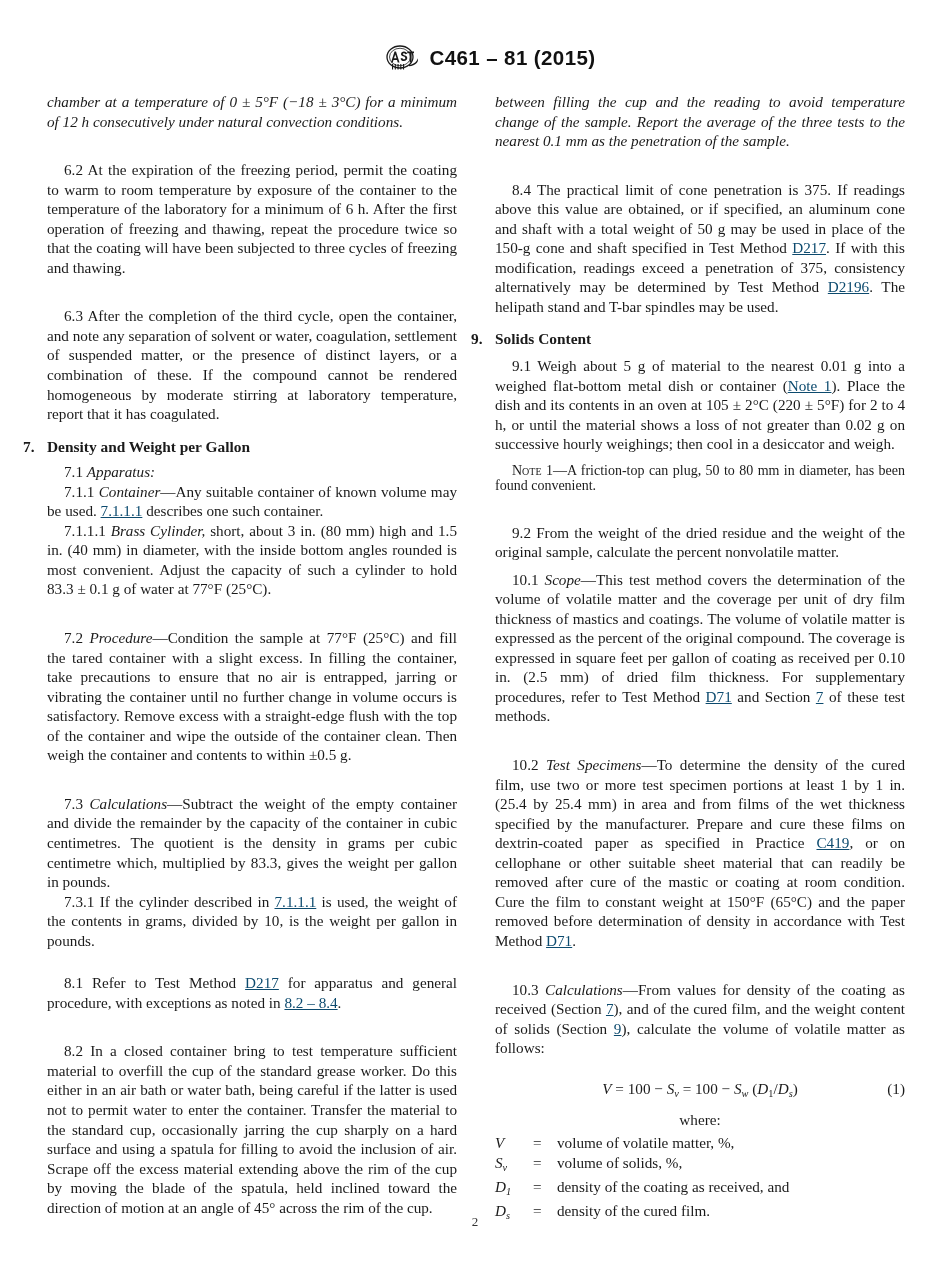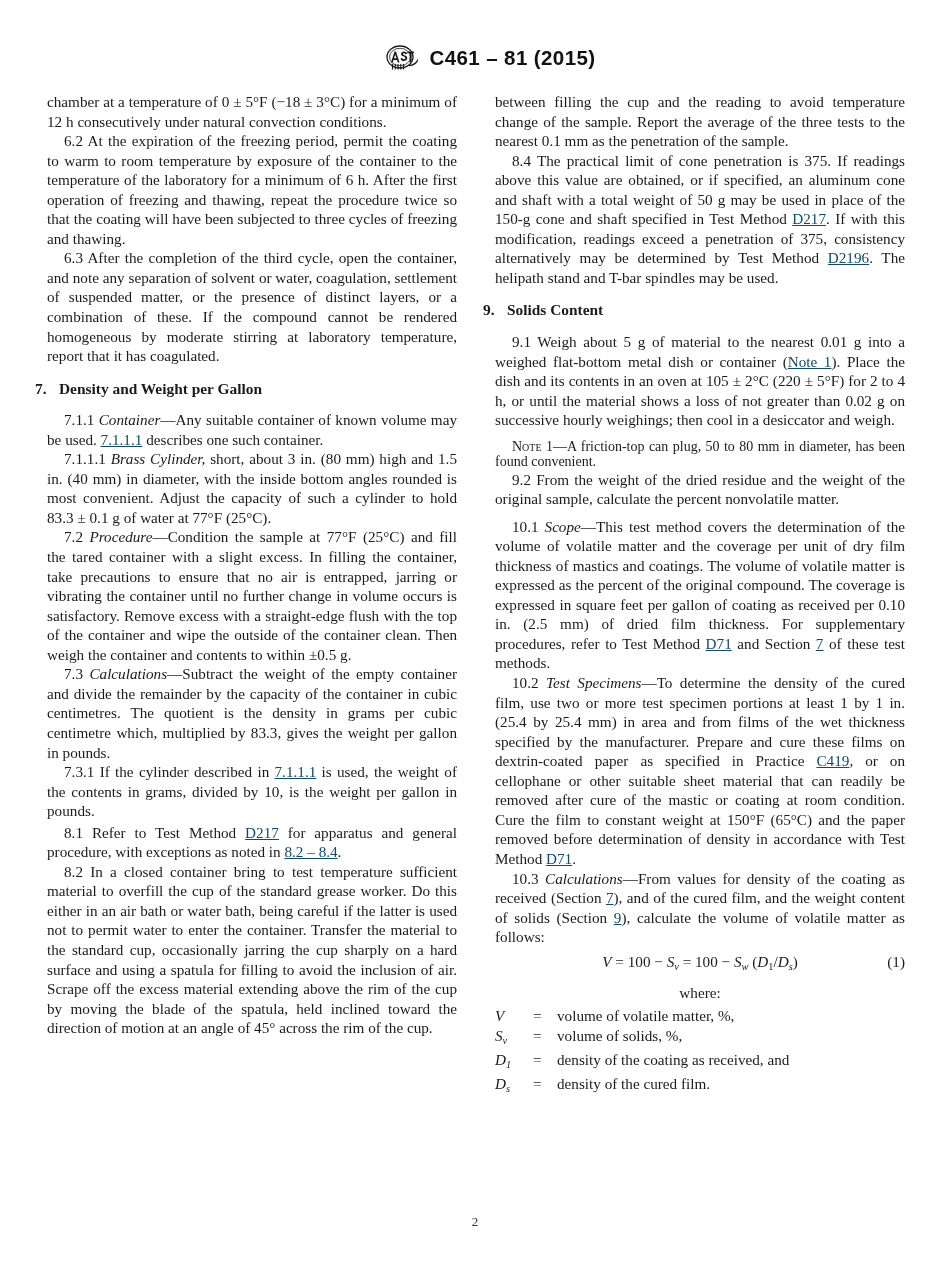--- a/index.html
+++ b/index.html
@@ -66,26 +66,26 @@
   }
 
   p.body {
     margin: 0;
     font-size: 15.2px;
     line-height: 19.55px;
     text-align: justify;
     text-justify: inter-word;
     hyphens: none;
   }
-  p.cont { text-indent: 0; }
+  p.cont { text-indent: 0; font-style: italic; }
   p.ind  { text-indent: 17px; }
-  p.gap  { margin-top: 0; }
+  p.gap  { margin-top: 29px; }
 
   h2.sect {
-    margin: 12px;
+    margin: 0;
     padding: 0;
     font-size: 15.4px;
     line-height: 19.55px;
     font-weight: bold;
     text-align: left;
   }
   h2.sect.gap { margin-top: 13px; }
   h2.sect .hang {
     display: block;
     padding-left: 24px;
@@ -108,21 +108,21 @@
   p.note {
     margin: 9px 0 0 0;
     font-size: 14px;
     line-height: 15.4px;
     text-align: justify;
     text-indent: 17px;
   }
 
   
   .equation-row {
-    margin-top: 4px;
+    margin-top: 20px;
     position: relative;
     height: 24px;
     font-size: 15.2px;
   }
   .equation {
     position: absolute;
     left: 0;
     right: 0;
     text-align: center;
     font-size: 15.2px;
@@ -216,33 +216,34 @@
       <p class="body cont">chamber at a temperature of 0 ± 5°F (−18 ± 3°C) for a minimum of 12 h consecutively under natural convection conditions.</p>
 
       <p class="body ind gap">6.2 At the expiration of the freezing period, permit the coating to warm to room temperature by exposure of the container to the temperature of the laboratory for a minimum of 6 h. After the first operation of freezing and thawing, repeat the procedure twice so that the coating will have been subjected to three cycles of freezing and thawing.</p>
 
       <p class="body ind gap">6.3 After the completion of the third cycle, open the container, and note any separation of solvent or water, coagulation, settlement of suspended matter, or the presence of distinct layers, or a combination of these. If the compound cannot be rendered homogeneous by moderate stirring at laboratory temperature, report that it has coagulated.</p>
 
       <h2 class="sect gap">
         <span class="sect-num">7.</span><span>Density and Weight per Gallon</span>
       </h2>
 
+      <p class="body ind" style="margin-top:6px"><span>7.1</span>&nbsp;<span class="it">Apparatus:</span></p>
 
       <p class="body ind"><span>7.1.1</span>&nbsp;<span class="it">Container</span><span>—Any suitable container of known volume may be used. </span><a class="ref" href="#">7.1.1.1</a><span> describes one such container.</span></p>
 
       <p class="body ind"><span>7.1.1.1</span>&nbsp;<span class="it">Brass Cylinder,</span><span> short, about 3 in. (80 mm) high and 1.5 in. (40 mm) in diameter, with the inside bottom angles rounded is most convenient. Adjust the capacity of such a cylinder to hold 83.3 ± 0.1 g of water at 77°F (25°C).</span></p>
 
       <p class="body ind gap"><span>7.2</span>&nbsp;<span class="it">Procedure</span><span>—Condition the sample at 77°F (25°C) and fill the tared container with a slight excess. In filling the container, take precautions to ensure that no air is entrapped, jarring or vibrating the container until no further change in volume occurs is satisfactory. Remove excess with a straight-edge flush with the top of the container and wipe the outside of the container clean. Then weigh the container and contents to within ±0.5 g.</span></p>
 
       <p class="body ind gap"><span>7.3</span>&nbsp;<span class="it">Calculations</span><span>—Subtract the weight of the empty container and divide the remainder by the capacity of the container in cubic centimetres. The quotient is the density in grams per cubic centimetre which, multiplied by 83.3, gives the weight per gallon in pounds.</span></p>
 
       <p class="body ind"><span>7.3.1 If the cylinder described in </span><a class="ref" href="#">7.1.1.1</a><span> is used, the weight of the contents in grams, divided by 10, is the weight per gallon in pounds.</span></p>
 
 
-      <p class="body ind" style="margin-top:2px"><span>8.1 Refer to Test Method </span><a class="ref" href="#">D217</a><span> for apparatus and general procedure, with exceptions as noted in </span><a class="ref" href="#">8.2 – 8.4</a><span>.</span></p>
+      <p class="body ind" style="margin-top:23px"><span>8.1 Refer to Test Method </span><a class="ref" href="#">D217</a><span> for apparatus and general procedure, with exceptions as noted in </span><a class="ref" href="#">8.2 – 8.4</a><span>.</span></p>
 
       <p class="body ind gap">8.2 In a closed container bring to test temperature sufficient material to overfill the cup of the standard grease worker. Do this either in an air bath or water bath, being careful if the latter is used not to permit water to enter the container. Transfer the material to the standard cup, occasionally jarring the cup sharply on a hard surface and using a spatula for filling to avoid the inclusion of air. Scrape off the excess material extending above the rim of the cup by moving the blade of the spatula, held inclined toward the direction of motion at an angle of 45° across the rim of the cup.</p>
 
 
     </div>
 
     <div class="col">
 
       <p class="body cont">between filling the cup and the reading to avoid temperature change of the sample. Report the average of the three tests to the nearest 0.1 mm as the penetration of the sample.</p>
 

